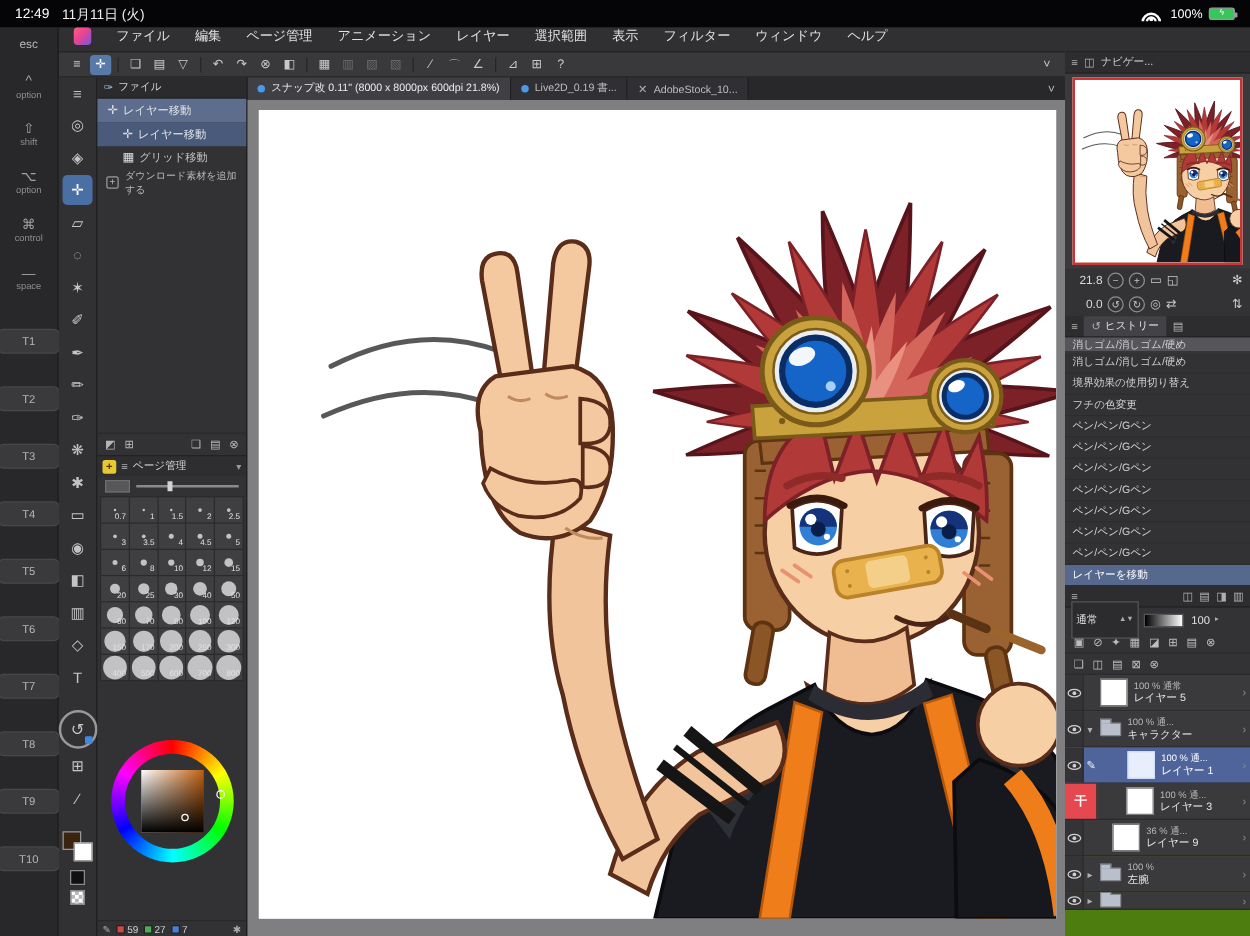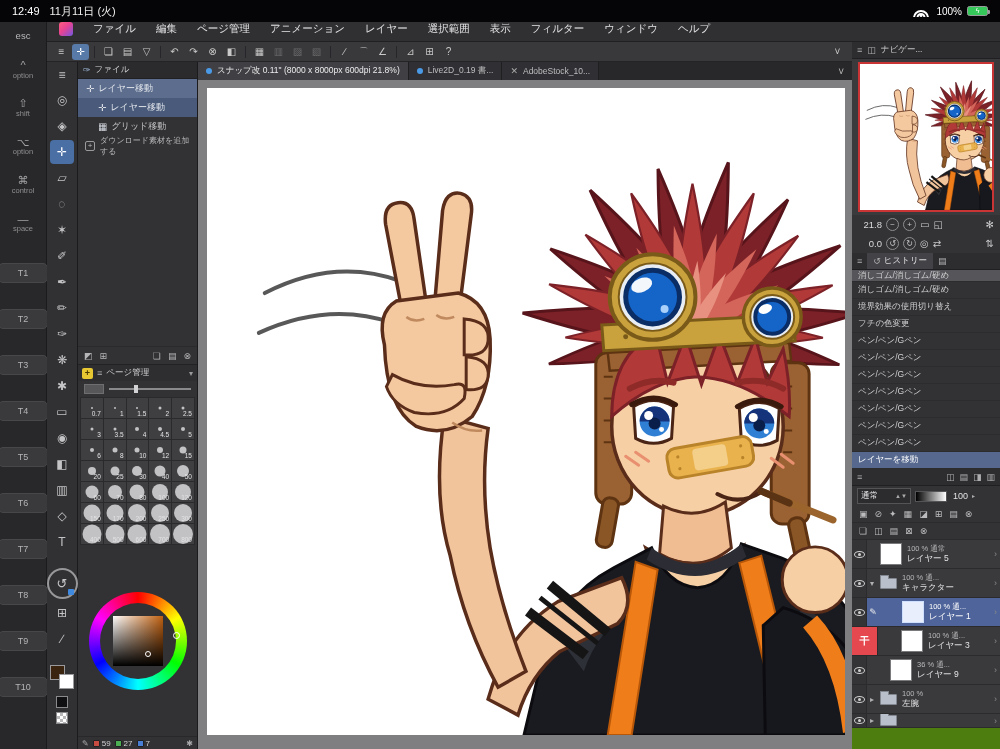--- a/index.html
+++ b/index.html
@@ -119,21 +119,21 @@
 .circ{width:13px;height:13px;border:1px solid #8e8e90;border-radius:50%;font-size:8px;line-height:11px;text-align:center;color:#c8c8ca}
 .flat{font-size:10px;color:#c8c8ca;line-height:13px}
 .right{margin-left:auto}
 .histtab{display:flex;align-items:center;gap:3px;background:#434347;height:100%;padding:0 6px;color:#e2e2e4}
 .hist{display:flex;flex-direction:column;flex:none}
 .hrow{height:17px;display:flex;align-items:center;padding:0 6px;font-size:8.5px;color:#d0d0d2;background:#323234;border-bottom:1px solid #2c2c2e;white-space:nowrap;overflow:hidden}
 .hrow.cut{background:#56565a;height:12px}
 .hrow.selected{background:#56688e;color:#fff}
 .lheadicons{margin-left:auto;display:flex;gap:5px}
 .blendrow{height:20px;display:flex;align-items:center;gap:4px;padding:0 5px;flex:none}
-.blsel{width:54px;height:16px;background:#2c2c2e;border:1px solid #545456;font-size:8.5px;color:#e0e0e2;display:flex;align-items:center;justify-content:space-between;padding:0 3px}
+.blsel{width:54px;height:30px;background:#2c2c2e;border:1px solid #545456;font-size:8.5px;color:#e0e0e2;display:flex;align-items:center;justify-content:space-between;padding:0 3px}
 .blud{font-size:6px;color:#aaa;line-height:1}
 .blgrad{width:32px;height:11px;background:linear-gradient(to right,#000,#fff);border:1px solid #545456}
 .blval{font-size:9px;color:#e0e0e2;margin-left:2px}
 .licons{height:17px;display:flex;align-items:center;gap:7px;padding:0 7px;flex:none;border-bottom:1px solid #2b2b2d}
 .licons span{font-size:9px;color:#bcbcbe}
 .lrows{flex:1;overflow:hidden;background:#4d7c0f;display:flex;flex-direction:column}
 .lrow{height:29px;flex:none;display:flex;align-items:center;background:#3a3a3c;border-bottom:1px solid #2b2b2d}
 .lrow.selected{background:#4f649a}
 .lrow.partial{height:14px;overflow:hidden}
 .vis{width:15px;align-self:stretch;display:flex;align-items:center;justify-content:center;background:#343436;border-right:1px solid #2b2b2d;flex:none}

